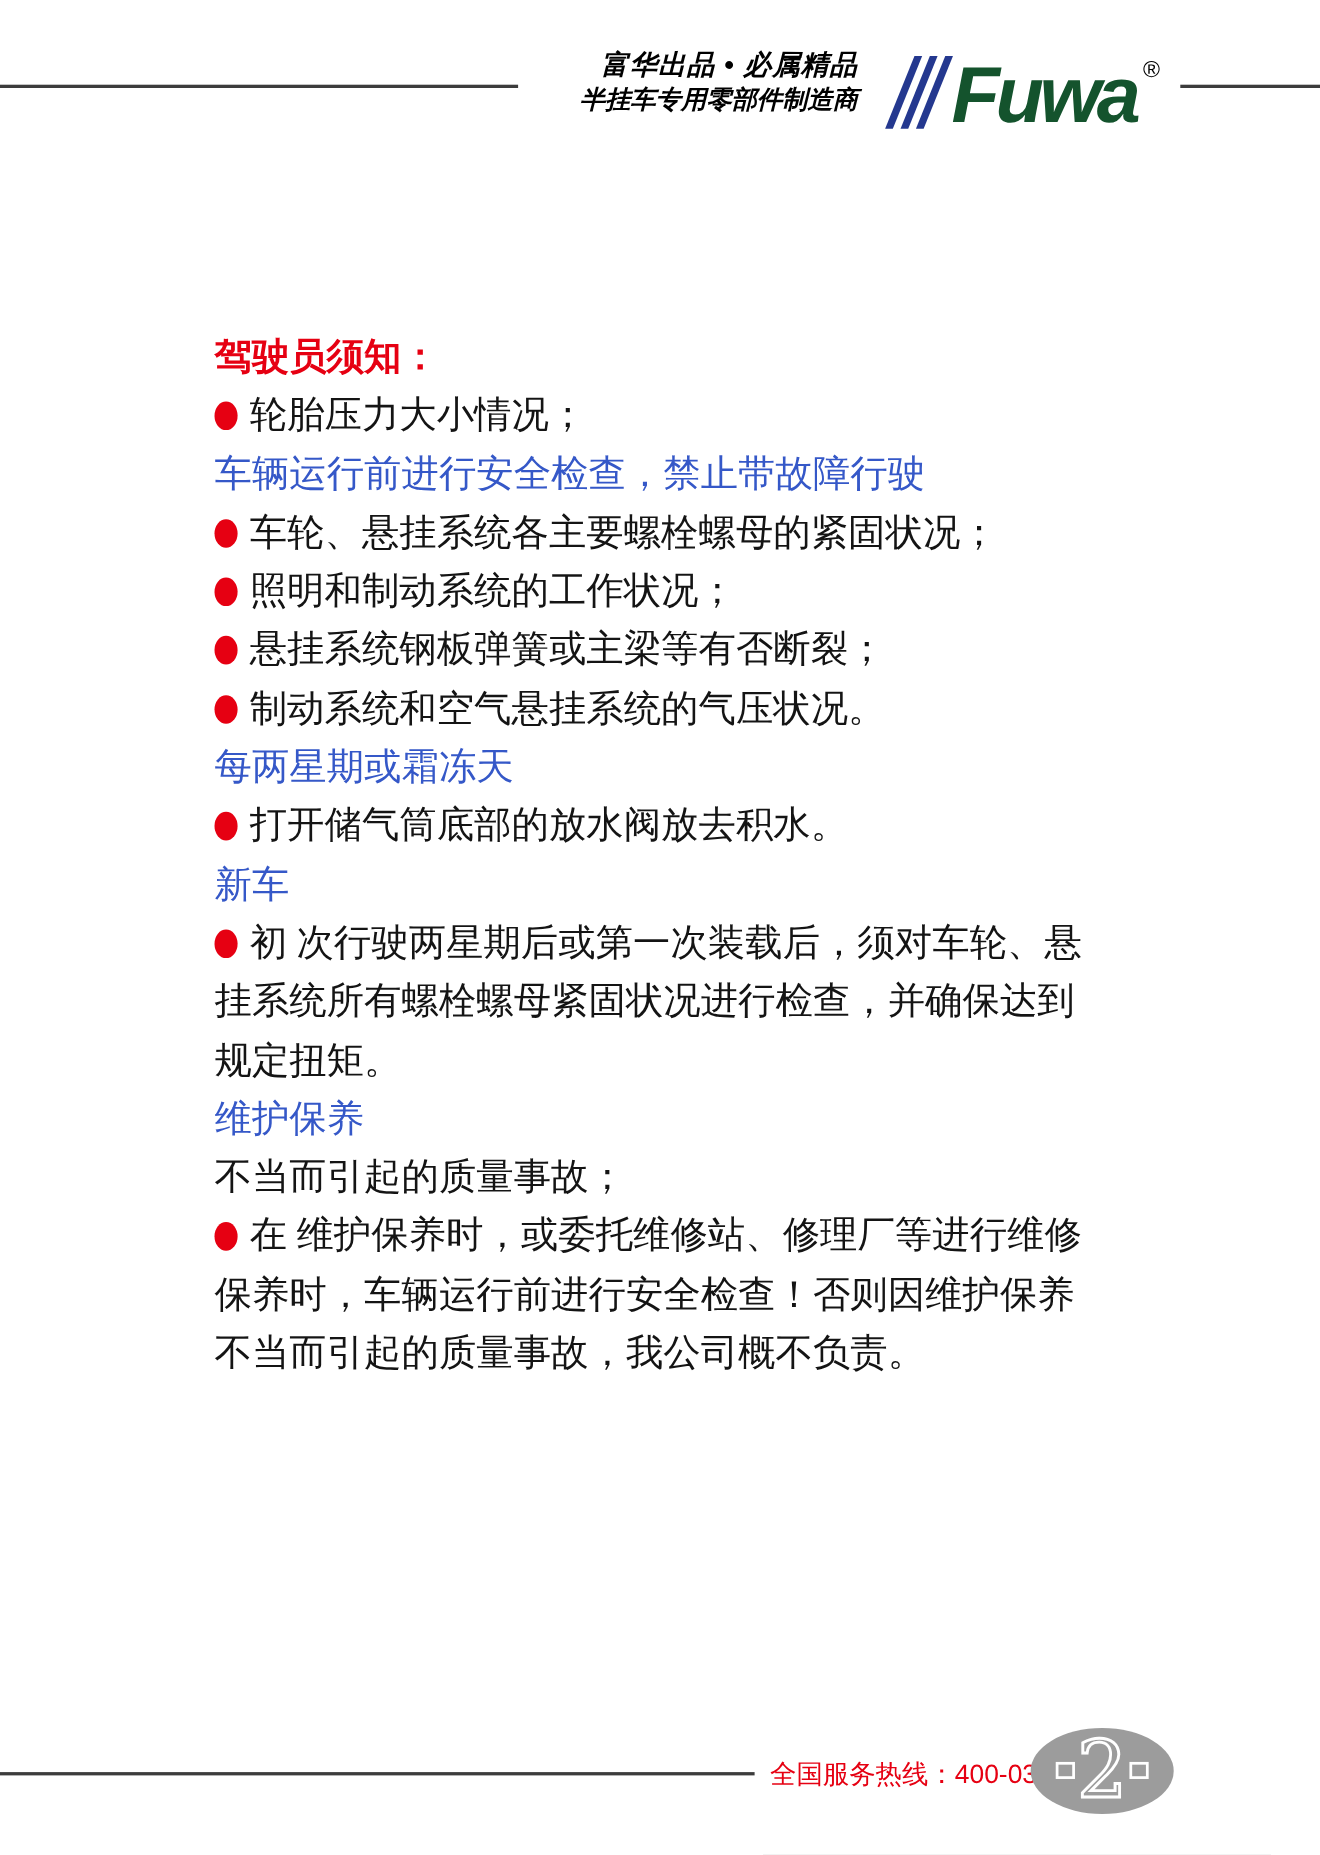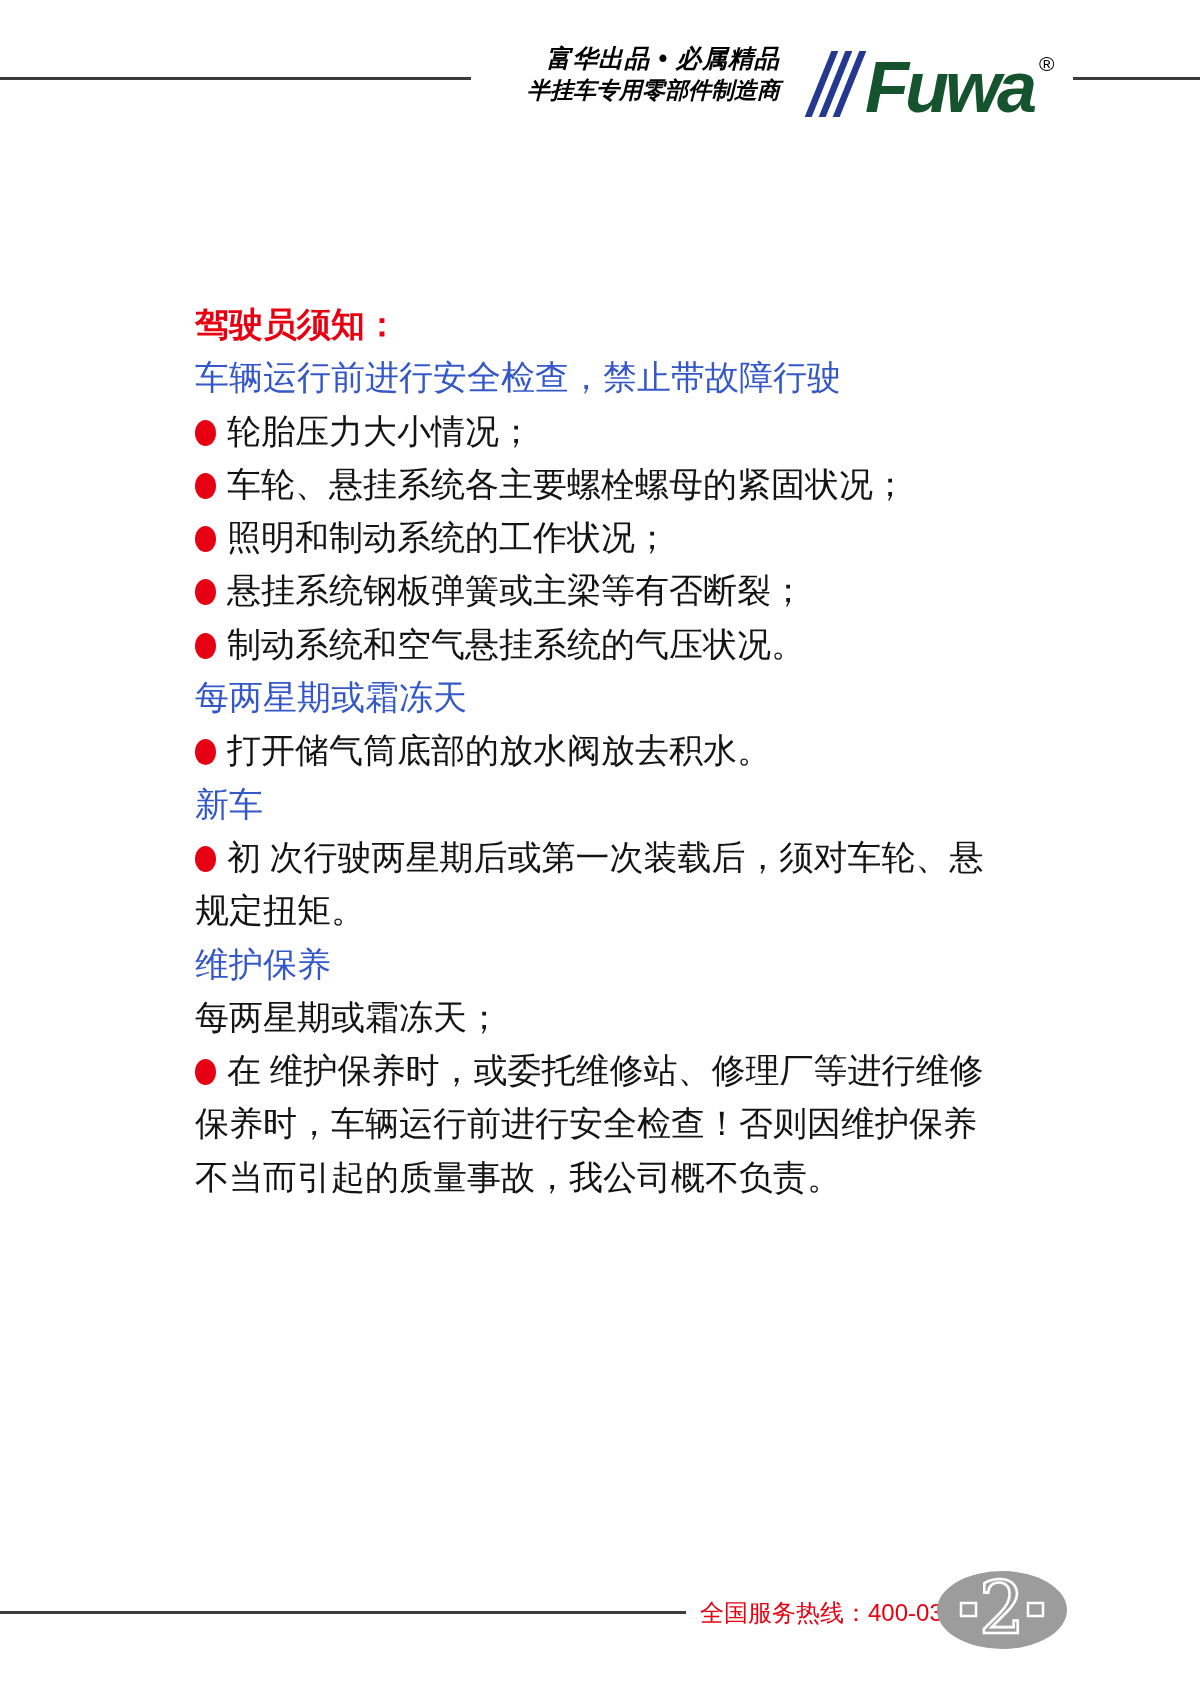--- a/index.html
+++ b/index.html
@@ -73,33 +73,34 @@
       <div class="stripe"></div>
       <div class="stripe"></div>
       <div class="stripe"></div>
     </div>
     <div class="logo-text">Fuwa</div>
     <div class="logo-reg">®</div>
   </div>
 
   <div class="content">
       <div class="line red-heading">驾驶员须知：</div>
+      <div class="line body-line"><span class="bullet-dot"></span>轮胎压力大小情况；</div>
       <div class="line blue-heading">车辆运行前进行安全检查，禁止带故障行驶</div>
-      <div class="line body-line"><span class="bullet-dot"></span>轮胎压力大小情况；</div>
       <div class="line body-line"><span class="bullet-dot"></span>车轮、悬挂系统各主要螺栓螺母的紧固状况；</div>
       <div class="line body-line"><span class="bullet-dot"></span>照明和制动系统的工作状况；</div>
       <div class="line body-line"><span class="bullet-dot"></span>悬挂系统钢板弹簧或主梁等有否断裂；</div>
       <div class="line body-line"><span class="bullet-dot"></span>制动系统和空气悬挂系统的气压状况。</div>
       <div class="line blue-heading">每两星期或霜冻天</div>
       <div class="line body-line"><span class="bullet-dot"></span>打开储气筒底部的放水阀放去积水。</div>
       <div class="line blue-heading">新车</div>
       <div class="line body-line"><span class="bullet-dot"></span>初 次行驶两星期后或第一次装载后，须对车轮、悬</div>
+      <div class="line body-line">挂系统所有螺栓螺母紧固状况进行检查，并确保达到</div>
       <div class="line body-line">规定扭矩。</div>
       <div class="line blue-heading">维护保养</div>
-      <div class="line body-line">每两星期或霜冻天；</div>
+      <div class="line body-line">不当而引起的质量事故；</div>
       <div class="line body-line"><span class="bullet-dot"></span>在 维护保养时，或委托维修站、修理厂等进行维修</div>
       <div class="line body-line">保养时，车辆运行前进行安全检查！否则因维护保养</div>
       <div class="line body-line">不当而引起的质量事故，我公司概不负责。</div>
     </div>
 
   <div class="footer-rule"></div>
   <div class="hotline">全国服务热线：400-0318-333</div>
 
   <svg class="page-badge" width="132" height="80" viewBox="0 0 132 80" xmlns="http://www.w3.org/2000/svg">
     <ellipse cx="66" cy="40" rx="65" ry="39" fill="#9c9c9c"></ellipse>

